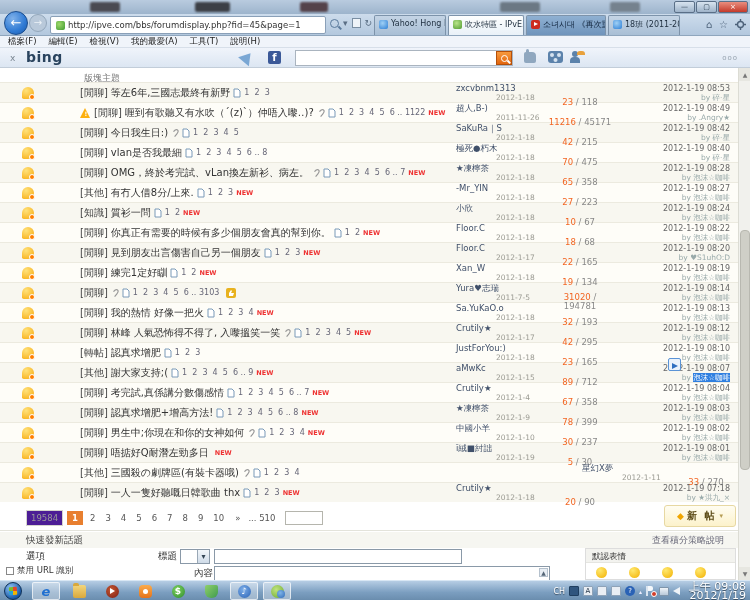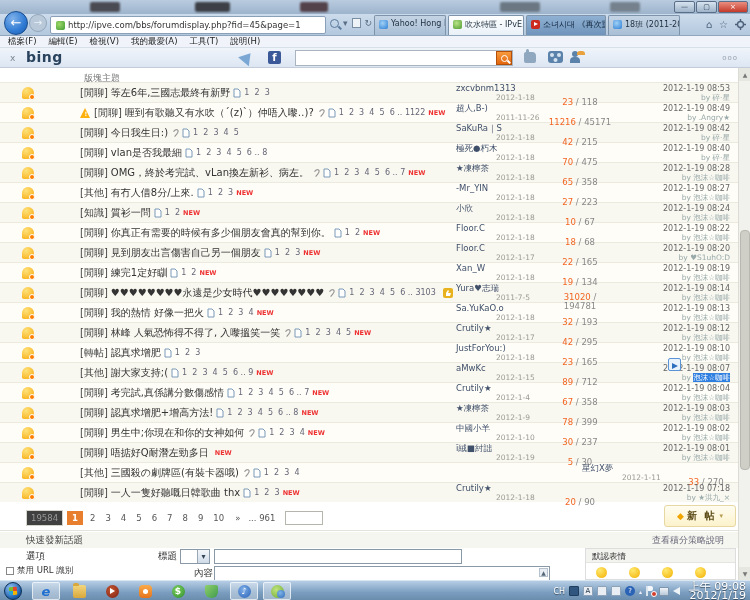--- a/index.html
+++ b/index.html
@@ -110,21 +110,21 @@
   .lb { font-size:7.5px; color:#9aa; }
   .ln.sel { background:#2f7fe0; color:#fff; }
   .accel { position:absolute; left:668px; top:358px; width:13px; height:13px; background:#eaf2fb;
     border:1px solid #5a93d6; border-radius:2px; z-index:6; }
   .accel::after { content:""; position:absolute; left:3px; top:3.5px; width:0; height:0;
     border-left:6px solid #2f6fc0; border-top:3px solid transparent; border-bottom:3px solid transparent; }
 
   
   .pagerow { position:absolute; left:0; top:438px; width:738px; height:24px; display:flex; align-items:center;
     gap:4px; padding-left:26px; background:#fff; }
-  .ptotal { border:1px solid #d5d5cd; background:#404040; color:#999; font-size:8.5px; padding:2px 4px; }
+  .ptotal { border:1px solid #d5d5cd; background:#4c1d95; color:#999; font-size:8.5px; padding:2px 4px; }
   .pcur { background:#e87f2f; color:#fff; font-size:8.5px; font-weight:bold; padding:2px 5px; }
   .plink { color:#555; font-size:8.5px; padding:2px 3px; text-decoration:none; }
   .pnext { color:#555; font-size:8.5px; padding:0 4px; }
   .plast { color:#555; font-size:8.5px; }
   .pjump { width:38px; height:14px; border:1px solid #b5b5ad; margin-left:6px; }
   .newpost { position:absolute; left:664px; top:437px; width:72px; height:22px;
     background:linear-gradient(#fffdf2,#fcf2cb); border:1px solid #e7d8a2; border-radius:3px;
     display:flex; align-items:center; justify-content:center; gap:3px; }
   .newpost .dia { color:#f0a500; font-size:9px; }
   .newpost .npl { font-size:10px; font-weight:bold; color:#5c4b17; letter-spacing:2px; }
@@ -583,21 +583,20 @@
       <div class="lb"><span>by</span> <span class="ln">泡沫☆咖啡</span></div>
     </div>
   </div>
       <div class="trow row-attach row-thumb">
     <div class="c-icon">
       <div class="balloon"></div>
     </div>
     <div class="c-title">
 
       <span class="cat">[閒聊]</span>
-      <a class="ttl" href="#">♥♥♥♥♥♥♥♥永遠是少女時代♥♥♥♥♥♥♥♥</a>
       <svg class="clip" width="8" height="10" viewBox="0 0 8 10">
             <path d="M2 5 Q2 1 4 1 T6 5 L6 8" fill="none" stroke="#999" stroke-width="1.2"></path>
           </svg>
       <svg class="pgico" width="8" height="10" viewBox="0 0 8 10">
             <path d="M1 1h4l2 2v6H1z" fill="#fff" stroke="#7a9ab8"></path>
           </svg>
       <span class="pages">1  2  3  4  5  6 .. 3103</span>
 
       <svg class="thumb" width="10" height="10" viewBox="0 0 10 10">
             <rect x="0" y="0" width="10" height="10" rx="2" fill="#e8b21f"></rect>
@@ -912,21 +911,21 @@
       <span class="plink">2</span>
       <span class="plink">3</span>
       <span class="plink">4</span>
       <span class="plink">5</span>
       <span class="plink">6</span>
       <span class="plink">7</span>
       <span class="plink">8</span>
       <span class="plink">9</span>
       <span class="plink">10</span>
       <span class="pnext">»</span>
-      <span class="plast">... 961</span>
+      <span class="plast">... 510</span>
       <input class="pjump" style="">
     </div>
   <div class="newpost">
     <span class="dia">◆</span>
     <span class="npl">新 帖</span>
     <span class="car">▾</span>
   </div>
 
   <div class="qdivider"></div>
   <div class="qheadrow">

